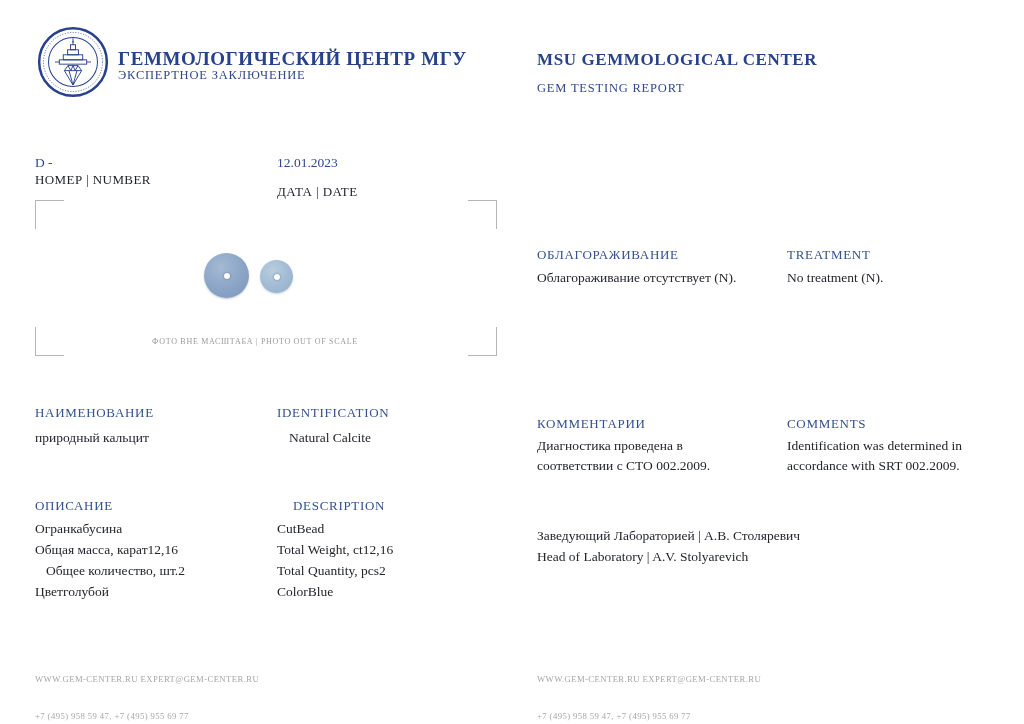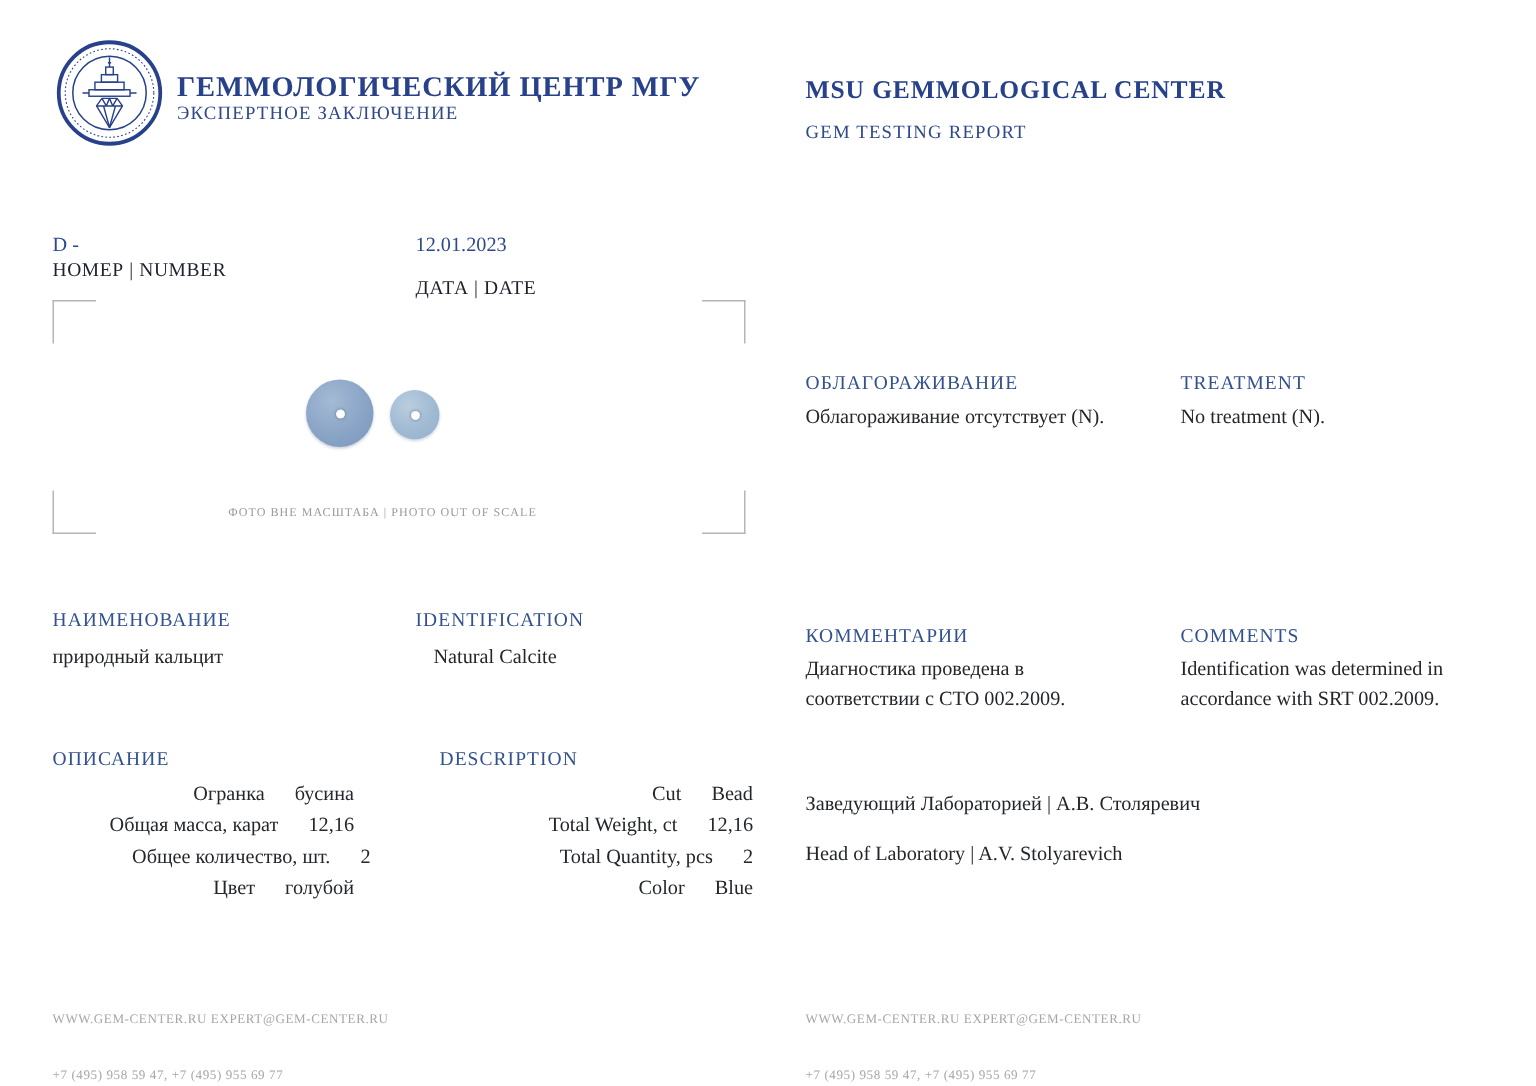--- a/index.html
+++ b/index.html
@@ -23,21 +23,21 @@
   .bracket.br{border-right:1px solid #b5b5b5;border-bottom:1px solid #b5b5b5;}
   .bead{position:absolute;border-radius:50%;}
   .bead-large{width:45px;height:45px;background:radial-gradient(circle at 38% 32%, #a4bad4 0%, #8aa4c6 55%, #7b96bc 100%);box-shadow:0 1px 2px rgba(90,110,140,.35);}
   .bead-small{width:33px;height:33px;background:radial-gradient(circle at 38% 32%, #bacddf 0%, #a0bad3 55%, #93afca 100%);box-shadow:0 1px 2px rgba(90,110,140,.3);}
   .bead-hole{position:absolute;left:50%;top:50%;width:6px;height:6px;margin:-3px 0 0 -3px;border-radius:50%;background:#fdfdfd;box-shadow:0 0 2px rgba(70,90,120,.8);}
   .photo-caption{font-size:8px;color:#9a9a9a;letter-spacing:.7px;}
   
   .sec-h{font-size:13px;color:#33518e;letter-spacing:.7px;}
   .body-text{font-size:13.5px;color:#23262b;line-height:19.5px;}
   
-  .drow{position:absolute;display:flex;justify-content:flex-end;font-size:13.5px;color:#23262b;gap:20px;}
+  .drow{position:absolute;display:flex;justify-content:flex-start;font-size:13.5px;color:#23262b;}
   .drow .val{text-align:right;}
   
   .foot{font-size:8.7px;color:#a6a6a6;letter-spacing:.4px;line-height:12.4px;white-space:pre;}
   .sig{font-size:13.5px;color:#23262b;}
 </style>
 </head>
 <body>
 
 <div class="page">
 
@@ -137,21 +137,21 @@
   <div class="drow" style="left:277px;top:563px;width:225px;">
     <span>Total Quantity, pcs</span>
     <span class="val">2</span>
   </div>
   <div class="drow" style="left:277px;top:584px;width:225px;">
     <span>Color</span>
     <span class="val">Blue</span>
   </div>
 
   <div class="abs sig" style="left:537px;top:528px;">Заведующий Лабораторией  | А.В. Столяревич</div>
-  <div class="abs sig" style="left:537px;top:561px;">Head of Laboratory  | A.V. Stolyarevich</div>
+  <div class="abs sig" style="left:537px;top:549px;">Head of Laboratory  | A.V. Stolyarevich</div>
 
   <div class="abs foot" style="left:35px;top:648px;">
     <div>WWW.GEM-CENTER.RU EXPERT@GEM-CENTER.RU</div>
     <div>+7 (495) 958 59 47, +7 (495) 955 69 77</div>
     
     
   </div>
   <div class="abs foot" style="left:537px;top:648px;">
     <div>WWW.GEM-CENTER.RU EXPERT@GEM-CENTER.RU</div>
     <div>+7 (495) 958 59 47, +7 (495) 955 69 77</div>

